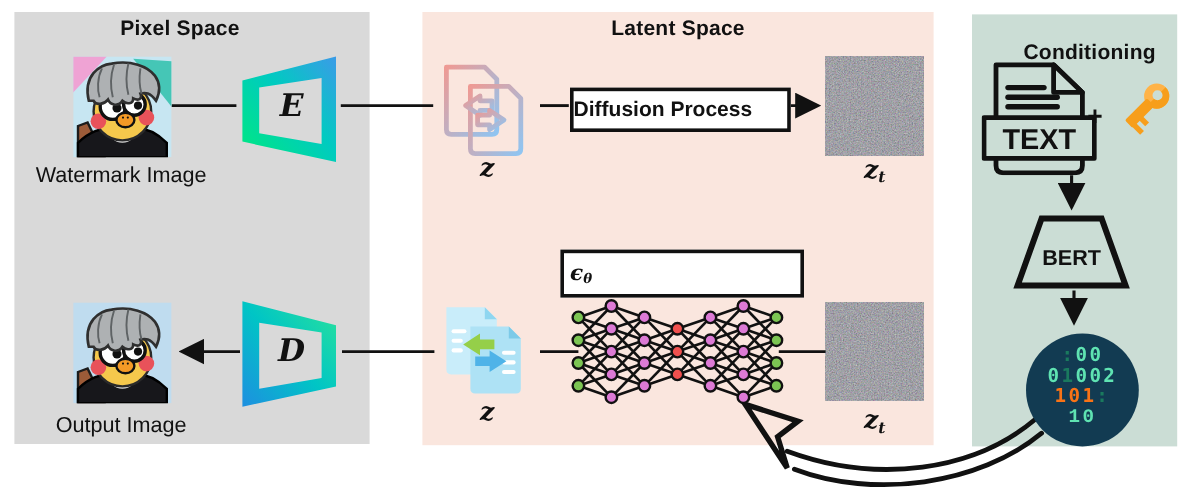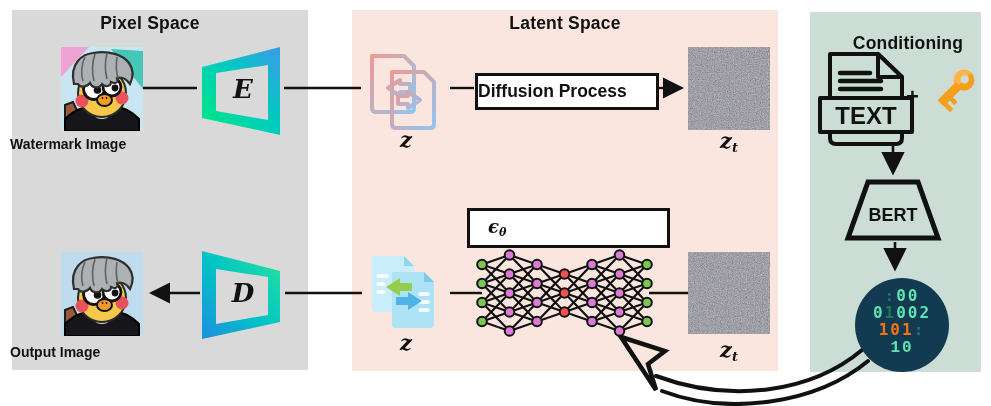--- a/index.html
+++ b/index.html
@@ -2,21 +2,21 @@
 <html><head>
 <meta charset="utf-8">
 <style>
   html,body{margin:0;padding:0;}
   body{
     width:991px;height:406px;position:relative;background:#ffffff;
     font-family:"Liberation Sans",sans-serif;color:#111;overflow:hidden;
   }
   .panel{position:absolute;}
   .ptitle{position:absolute;text-align:center;font-weight:bold;font-size:17.5px;letter-spacing:.2px;}
-  .caption{position:absolute;text-align:left;font-weight:bold;font-size:14px;}
+  .caption{position:absolute;text-align:center;font-weight:normal;font-size:18px;}
   .math{font-family:"DejaVu Serif","DejaVu Sans",serif;font-style:italic;}
   .mlabel{position:absolute;text-align:center;font-size:21px;font-weight:600;}
   .sub{font-size:0.62em;vertical-align:-0.28em;}
   .procbox{
     position:absolute;background:#fff;border:3px solid #111;
     display:flex;align-items:center;
     font-weight:bold;font-size:17.5px;white-space:nowrap;
   }
   .abs{position:absolute;}
   #binary-circle{
@@ -164,21 +164,21 @@
 <div class="mlabel math" style="left:362px;top:127px;width:88px;">z</div>
 
 <div class="procbox" style="left:475px;top:73px;width:178px;height:31px;">
   <span>Diffusion Process</span>
 </div>
 <div class="mlabel math" style="left:688px;top:128px;width:82px;">
   <span>z</span><span class="sub">t</span>
 </div>
 
 <div class="procbox" style="left:467px;top:208px;width:197px;height:34px;">
-  <span class="math" style="margin-left:18px;font-size:18px;">
+  <span class="math" style="margin-left:5px;font-size:18px;">
     <span>ϵ</span><span class="sub">θ</span>
   </span>
 </div>
 
 <svg class="abs" style="left:470px;top:246px;" width="200" height="96" viewBox="0 0 200 96">
     <line x1="12" y1="18.5" x2="39.5" y2="9" stroke="#111" stroke-width="2.2"></line>
     <line x1="12" y1="18.5" x2="39.5" y2="28" stroke="#111" stroke-width="2.2"></line>
     <line x1="12" y1="18.5" x2="39.5" y2="47" stroke="#111" stroke-width="2.2"></line>
     <line x1="12" y1="37.5" x2="39.5" y2="9" stroke="#111" stroke-width="2.2"></line>
     <line x1="12" y1="37.5" x2="39.5" y2="28" stroke="#111" stroke-width="2.2"></line>

